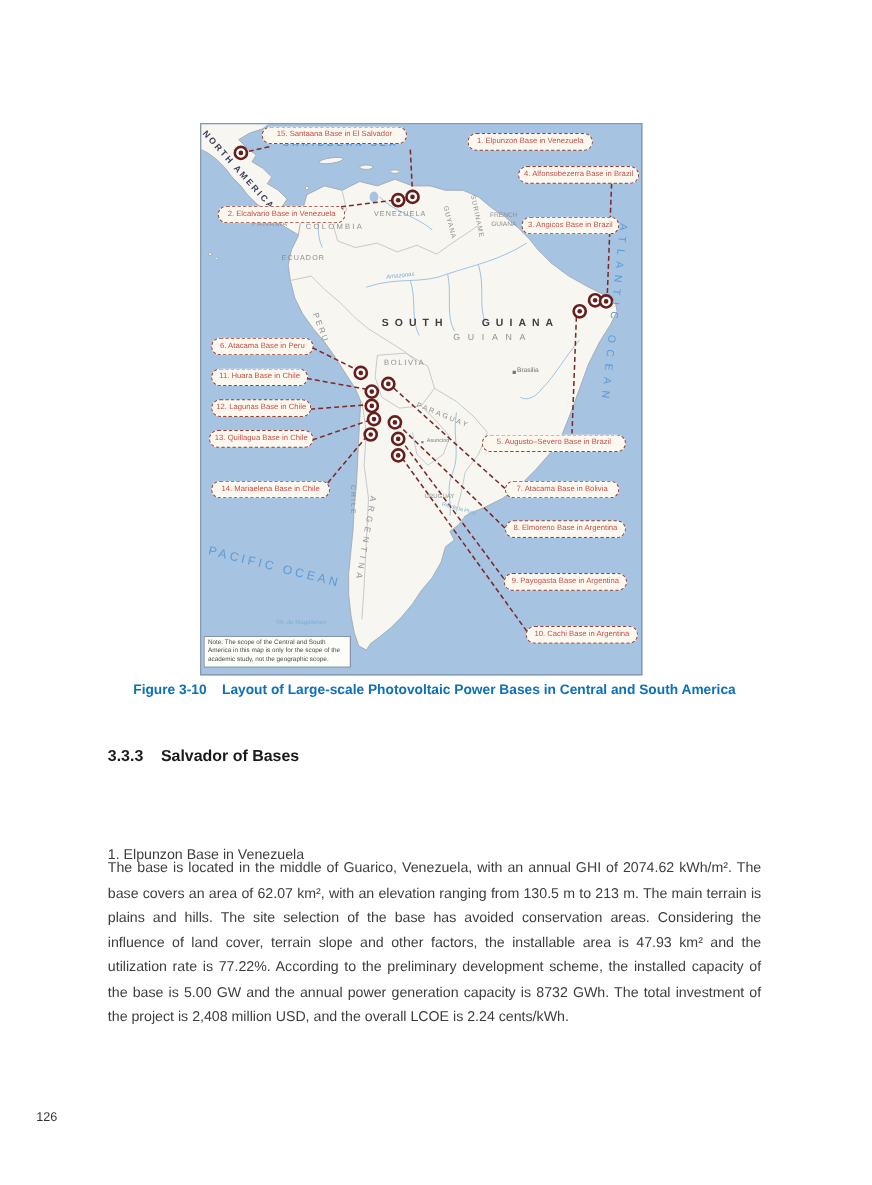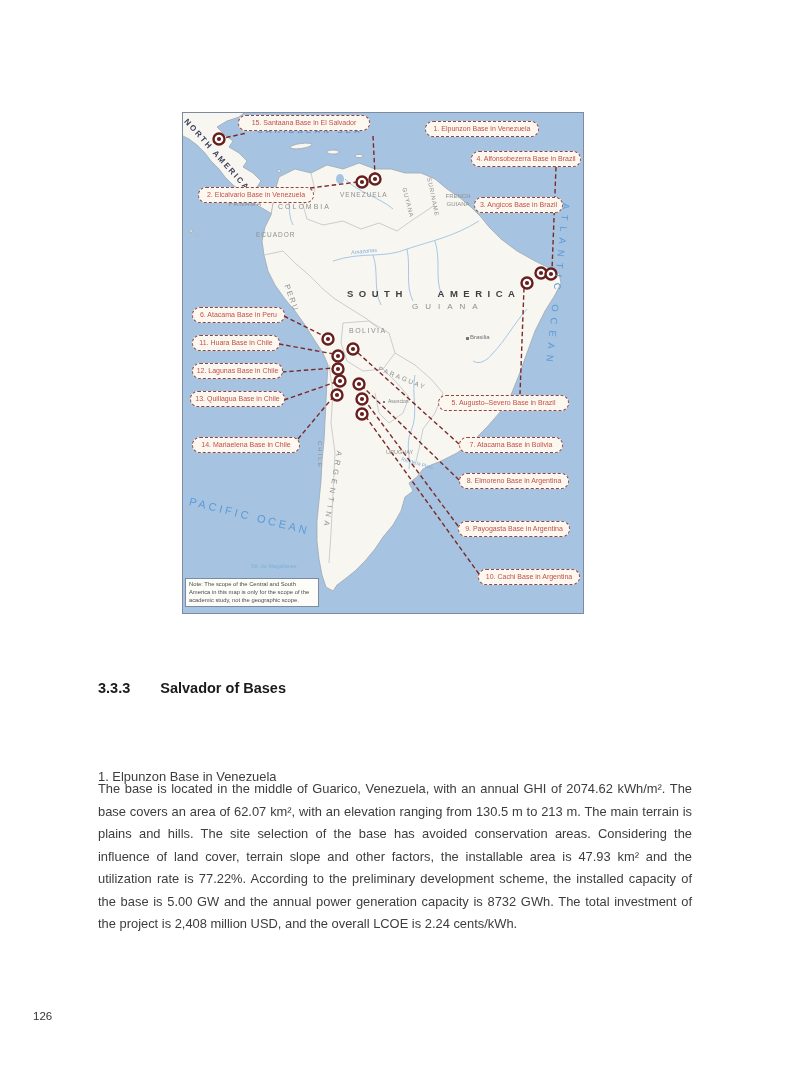--- a/index.html
+++ b/index.html
@@ -65,21 +65,21 @@
 
   .map-note{position:absolute;left:2px;top:465px;width:134px;z-index:3;box-sizing:border-box;
        font-size:5.8px;line-height:1.35;color:#4a4a4a;background:#fcfcf8;
        border:1px solid #7d8aa0;padding:2px 3px;}
 
   
   .fig-caption{position:absolute;left:98px;top:620px;width:594px;text-align:center;
        color:#0d70b8;font-weight:bold;font-size:12.5px;}
   .fig-caption .cap-label{margin-right:14px;}
   .section-heading{position:absolute;left:98px;top:680px;font-size:14.5px;font-weight:bold;color:#1a1a1a;}
-  .section-heading .sec-num{margin-right:30px;}
+  .section-heading .sec-num{margin-right:16px;}
   .para{position:absolute;left:98px;width:594px;font-size:12.9px;line-height:22.5px;
        text-align:justify;color:#3d3d3d;}
   .intro{top:715px;}
   .item-heading{position:absolute;left:98px;top:769px;font-size:12.9px;color:#3d3d3d;}
   .body-para{top:778px;}
   .page-number{position:absolute;left:33px;top:1010px;font-size:11.5px;color:#333;}
 </style>
 </head>
 <body>
 
@@ -214,21 +214,21 @@
     <span class="geo geo-north-america">NORTH AMERICA</span>
     <span class="geo geo-caribbean">CARIBBEAN SEA</span>
     <span class="geo geo-panama">PANAMA</span>
     <span class="geo geo-venezuela">VENEZUELA</span>
     <span class="geo geo-colombia">COLOMBIA</span>
     <span class="geo geo-ecuador">ECUADOR</span>
     <span class="geo geo-guyana">GUYANA</span>
     <span class="geo geo-suriname">SURINAME</span>
     <span class="geo geo-french-guiana">FRENCH GUIANA</span>
     <span class="geo geo-peru">PERU</span>
-    <span class="geo geo-south-america">SOUTH AMERICA</span>
+    <span class="geo geo-south-america">SOUTH GUIANA</span>
     <span class="geo geo-brazil">GUIANA</span>
     <span class="geo geo-bolivia">BOLIVIA</span>
     <span class="city-dot" style="left:283px;top:224px;"></span>
     <span class="geo geo-brasilia">Brasilia</span>
     <span class="geo geo-atlantic">ATLANTIC OCEAN</span>
     <span class="geo geo-pacific">PACIFIC OCEAN</span>
     <span class="geo geo-argentina">ARGENTINA</span>
     <span class="geo geo-chile">CHILE</span>
     <span class="geo geo-uruguay">URUGUAY</span>
     <span class="geo geo-paraguay">PARAGUAY</span>
@@ -250,20 +250,23 @@
     <div class="bubble bb10">10. Cachi Base in Argentina</div>
     <div class="bubble bb11">11. Huara Base in Chile</div>
     <div class="bubble bb12">12. Lagunas Base in Chile</div>
     <div class="bubble bb13">13. Quillagua Base in Chile</div>
     <div class="bubble bb14">14. Mariaelena Base in Chile</div>
     <div class="bubble bb15">15. Santaana Base in El Salvador</div>
 
     <div class="map-note">Note: The scope of the Central and South America in this map is only for the scope of the academic study, not the geographic scope.</div>
   </div>
 
+  <div class="fig-caption">
+    <span class="cap-label">Figure 3-10</span><span>Layout of Large-scale Photovoltaic Power Bases in Central and South America</span>
+  </div>
 
   <div class="section-heading">
     <span class="sec-num">3.3.3</span><span>Salvador of Bases</span>
   </div>
 
   <div class="item-heading">1. Elpunzon Base in Venezuela</div>
   <div class="para body-para">The base is located in the middle of Guarico, Venezuela, with an annual GHI of 2074.62 kWh/m². The base covers an area of 62.07 km², with an elevation ranging from 130.5 m to 213 m. The main terrain is plains and hills. The site selection of the base has avoided conservation areas. Considering the influence of land cover, terrain slope and other factors, the installable area is 47.93 km² and the utilization rate is 77.22%. According to the preliminary development scheme, the installed capacity of the base is 5.00 GW and the annual power generation capacity is 8732 GWh. The total investment of the project is 2,408 million USD, and the overall LCOE is 2.24 cents/kWh.</div>
 
   <div class="page-number">126</div>
 </div>

